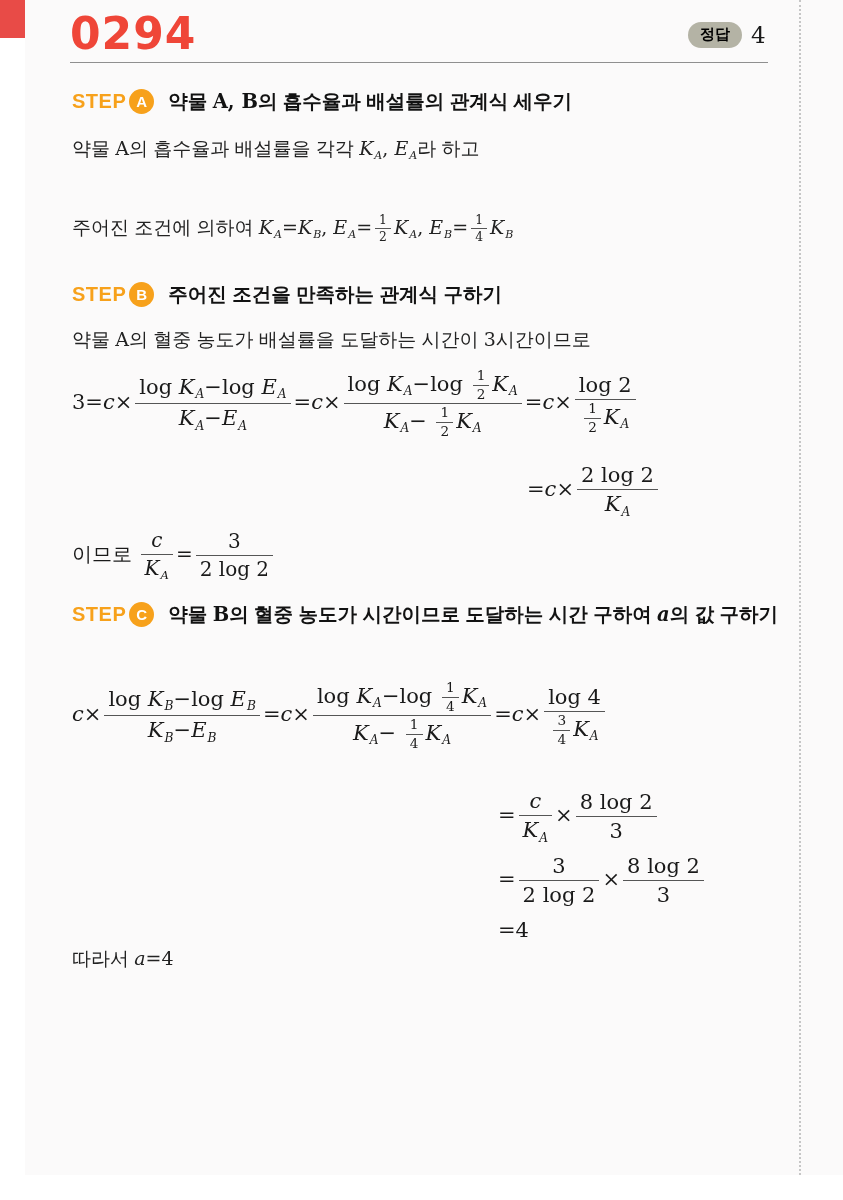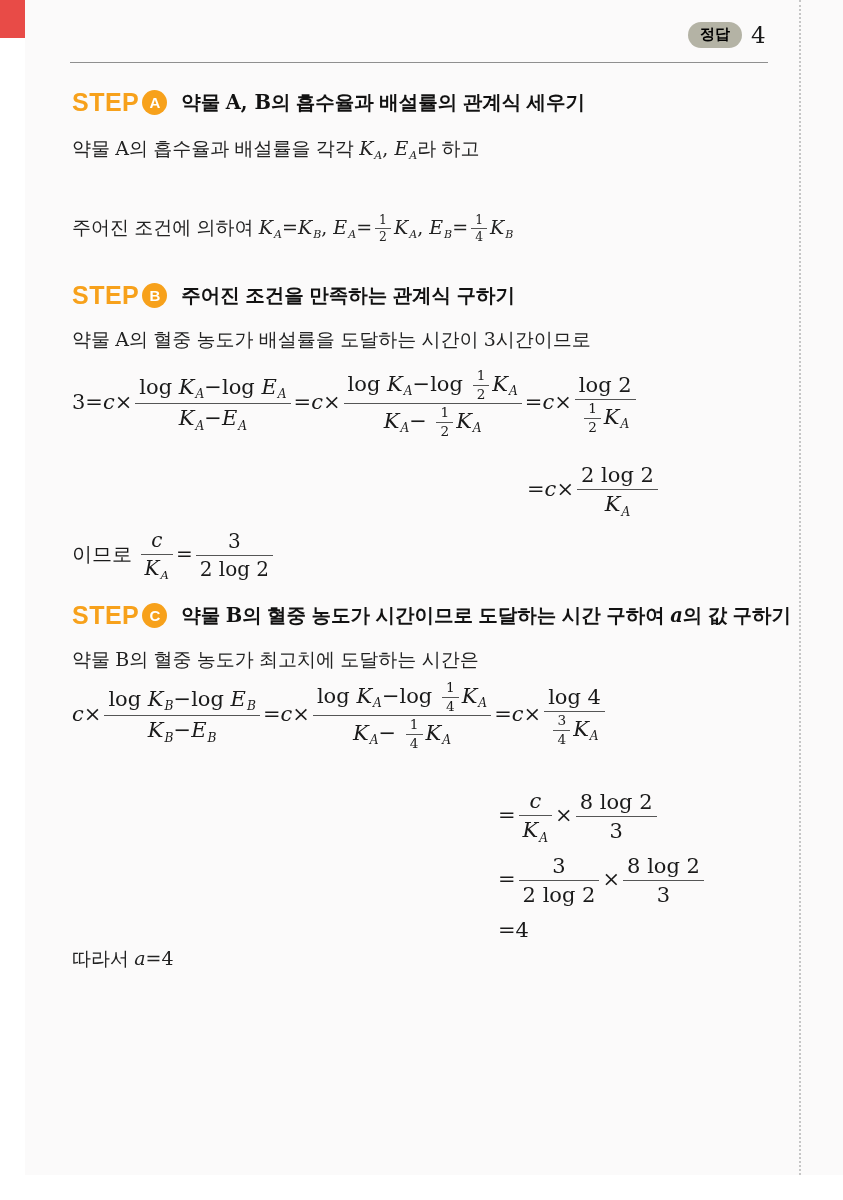--- a/index.html
+++ b/index.html
@@ -9,21 +9,21 @@
   .corner-tab { position:absolute; left:0; top:0; width:25px; height:38px; }
   .divider-dotted { position:absolute; left:799px; top:0; height:1175px; width:0; border-left:2px dotted #c6c6c6; }
 
   .prob-number { position:absolute; left:70px; top:8px; font-size:44px; font-weight:bold; letter-spacing:1px; font-family:"DejaVu Sans",sans-serif; }
   .answer-wrap { position:absolute; left:688px; top:22px; display:flex; align-items:center; gap:9px; }
   .answer-badge { display:inline-block; padding:3px 12px 4px; border-radius:13px; color:#000000; font-size:15px; font-weight:bold; }
   .answer-value { font-family:"DejaVu Serif",serif; font-size:23px; color:#1a1a1a; }
   .header-rule { position:absolute; left:70px; top:62px; width:698px; height:0; border-top:1px solid #8f8f8f; }
 
   .steprow { position:absolute; left:72px; display:flex; align-items:center; }
-  .stepword { font-size:25px; font-weight:bold; letter-spacing:.5px; }
+  .stepword { font-size:20px; font-weight:bold; letter-spacing:.5px; }
   .stepcircle { width:25px; height:25px; border-radius:50%; color:#fff; font-weight:bold; font-size:15px; display:flex; align-items:center; justify-content:center; margin-left:3px; }
   .steptitle { font-size:19.5px; font-weight:bold; color:#121212; margin-left:14px; white-space:nowrap; }
 
   .textline { position:absolute; left:72px; font-size:19px; color:#222; white-space:nowrap; }
   .math { position:absolute; font-size:21px; color:#1a1a1a; white-space:nowrap; }
 
   .tk-kor { font-family:"Liberation Sans",sans-serif; }
   .tk-txt { font-family:"DejaVu Serif",serif; }
   .tk-var { font-family:"DejaVu Serif",serif; font-style:italic; }
   .msub { font-family:"DejaVu Serif",serif; font-style:italic; font-size:.58em; vertical-align:-.35em; margin-left:1px; }
@@ -36,20 +36,21 @@
   .steptitle .tk-txt, .steptitle .tk-var { font-weight:700; }
 </style>
 </head>
 <body>
 
 <div class="stage">
   <div class="page" style="background: rgb(251, 250, 250);"></div>
   <div class="corner-tab" style="background: rgb(232, 75, 71);"></div>
   <div class="divider-dotted"></div>
 
+  <div class="prob-number" style="color: rgb(239, 70, 56);">0294</div>
 
   <div class="answer-wrap">
     <span class="answer-badge" style="background: rgb(180, 179, 165);">정답</span>
     <span class="answer-value">4</span>
   </div>
 
   <div class="header-rule"></div>
 
   <div class="steprow" style="top:88px;">
     <span class="stepword" style="color: rgb(247, 161, 27);">STEP</span>
@@ -67,19 +68,18 @@
   <div class="textline" style="top:327px;"><span class="tk-kor">약물 </span><span class="tk-txt">A</span><span class="tk-kor">의 혈중 농도가 배설률을 도달하는 시간이 </span><span class="tk-txt">3</span><span class="tk-kor">시간이므로</span></div>
   <div class="math" style="left:72px; top:368px;"><span class="tk-txt">3=</span><span class="tk-var">c</span><span class="tk-txt">×</span><span class="frac"><span class="num"><span class="tk-txt">log </span><span class="tk-var">K</span><span class="msub">A</span><span class="tk-txt">−</span><span class="tk-txt">log </span><span class="tk-var">E</span><span class="msub">A</span></span><span class="den"><span class="tk-var">K</span><span class="msub">A</span><span class="tk-txt">−</span><span class="tk-var">E</span><span class="msub">A</span></span></span><span class="tk-txt">=</span><span class="tk-var">c</span><span class="tk-txt">×</span><span class="frac"><span class="num"><span class="tk-txt">log </span><span class="tk-var">K</span><span class="msub">A</span><span class="tk-txt">−</span><span class="tk-txt">log </span><span class="frac"><span class="num"><span class="tk-txt">1</span></span><span class="den"><span class="tk-txt">2</span></span></span><span class="tk-var">K</span><span class="msub">A</span></span><span class="den"><span class="tk-var">K</span><span class="msub">A</span><span class="tk-txt">− </span><span class="frac"><span class="num"><span class="tk-txt">1</span></span><span class="den"><span class="tk-txt">2</span></span></span><span class="tk-var">K</span><span class="msub">A</span></span></span><span class="tk-txt">=</span><span class="tk-var">c</span><span class="tk-txt">×</span><span class="frac"><span class="num"><span class="tk-txt">log 2</span></span><span class="den"><span class="frac"><span class="num"><span class="tk-txt">1</span></span><span class="den"><span class="tk-txt">2</span></span></span><span class="tk-var">K</span><span class="msub">A</span></span></span></div>
   <div class="math" style="left:527px; top:462px;"><span class="tk-txt">=</span><span class="tk-var">c</span><span class="tk-txt">×</span><span class="frac"><span class="num"><span class="tk-txt">2 log 2</span></span><span class="den"><span class="tk-var">K</span><span class="msub">A</span></span></span></div>
   <div class="math" style="left:72px; top:528px; font-size:20px;"><span class="tk-kor">이므로 </span><span class="frac"><span class="num"><span class="tk-var">c</span></span><span class="den"><span class="tk-var">K</span><span class="msub">A</span></span></span><span class="tk-txt">=</span><span class="frac"><span class="num"><span class="tk-txt">3</span></span><span class="den"><span class="tk-txt">2 log 2</span></span></span></div>
 
   <div class="steprow" style="top:601px;">
     <span class="stepword" style="color: rgb(247, 161, 27);">STEP</span>
     <span class="stepcircle" style="background: rgb(247, 161, 27);">C</span>
     <span class="steptitle"><span class="tk-kor">약물 </span><span class="tk-txt">B</span><span class="tk-kor">의 혈중 농도가 시간이므로 도달하는 시간 구하여 </span><span class="tk-var">a</span><span class="tk-kor">의 값 구하기</span></span>
   </div>
-  <div class="textline" style="top:647px;"><span class="tk-kor">약물 </span><span class="tk-txt">B</span><span class="tk-kor">의 혈중 농도가 최고치에 도달하는 시간은</span></div>
   <div class="math" style="left:72px; top:680px;"><span class="tk-var">c</span><span class="tk-txt">×</span><span class="frac"><span class="num"><span class="tk-txt">log </span><span class="tk-var">K</span><span class="msub">B</span><span class="tk-txt">−</span><span class="tk-txt">log </span><span class="tk-var">E</span><span class="msub">B</span></span><span class="den"><span class="tk-var">K</span><span class="msub">B</span><span class="tk-txt">−</span><span class="tk-var">E</span><span class="msub">B</span></span></span><span class="tk-txt">=</span><span class="tk-var">c</span><span class="tk-txt">×</span><span class="frac"><span class="num"><span class="tk-txt">log </span><span class="tk-var">K</span><span class="msub">A</span><span class="tk-txt">−</span><span class="tk-txt">log </span><span class="frac"><span class="num"><span class="tk-txt">1</span></span><span class="den"><span class="tk-txt">4</span></span></span><span class="tk-var">K</span><span class="msub">A</span></span><span class="den"><span class="tk-var">K</span><span class="msub">A</span><span class="tk-txt">− </span><span class="frac"><span class="num"><span class="tk-txt">1</span></span><span class="den"><span class="tk-txt">4</span></span></span><span class="tk-var">K</span><span class="msub">A</span></span></span><span class="tk-txt">=</span><span class="tk-var">c</span><span class="tk-txt">×</span><span class="frac"><span class="num"><span class="tk-txt">log 4</span></span><span class="den"><span class="frac"><span class="num"><span class="tk-txt">3</span></span><span class="den"><span class="tk-txt">4</span></span></span><span class="tk-var">K</span><span class="msub">A</span></span></span></div>
   <div class="math" style="left:498px; top:788px;"><span class="tk-txt">=</span><span class="frac"><span class="num"><span class="tk-var">c</span></span><span class="den"><span class="tk-var">K</span><span class="msub">A</span></span></span><span class="tk-txt">×</span><span class="frac"><span class="num"><span class="tk-txt">8 log 2</span></span><span class="den"><span class="tk-txt">3</span></span></span></div>
   <div class="math" style="left:498px; top:853px;"><span class="tk-txt">=</span><span class="frac"><span class="num"><span class="tk-txt">3</span></span><span class="den"><span class="tk-txt">2 log 2</span></span></span><span class="tk-txt">×</span><span class="frac"><span class="num"><span class="tk-txt">8 log 2</span></span><span class="den"><span class="tk-txt">3</span></span></span></div>
   <div class="math" style="left:498px; top:918px;"><span class="tk-txt">=</span><span class="tk-txt">4</span></div>
   <div class="textline" style="top:946px;"><span class="tk-kor">따라서 </span><span class="tk-var">a</span><span class="tk-txt">=</span><span class="tk-txt">4</span></div>
 </div>
 
 </body></html>

